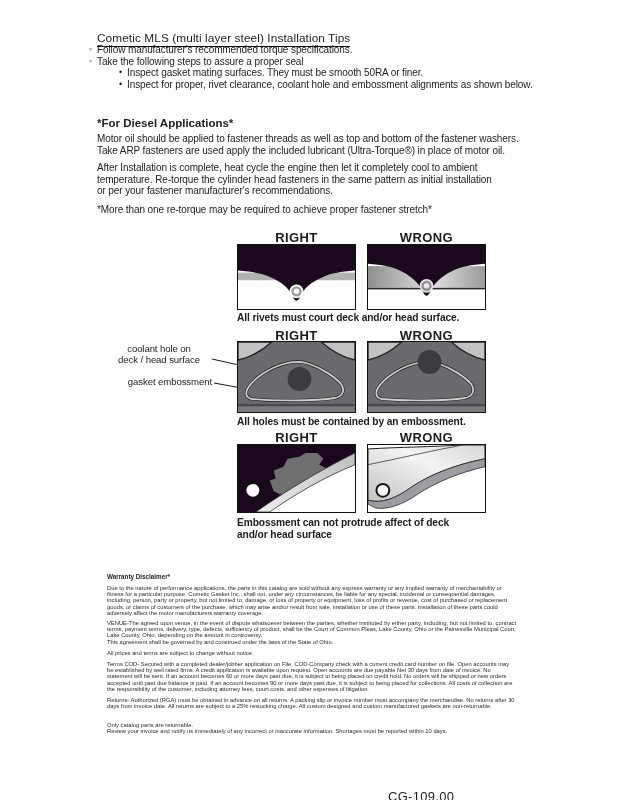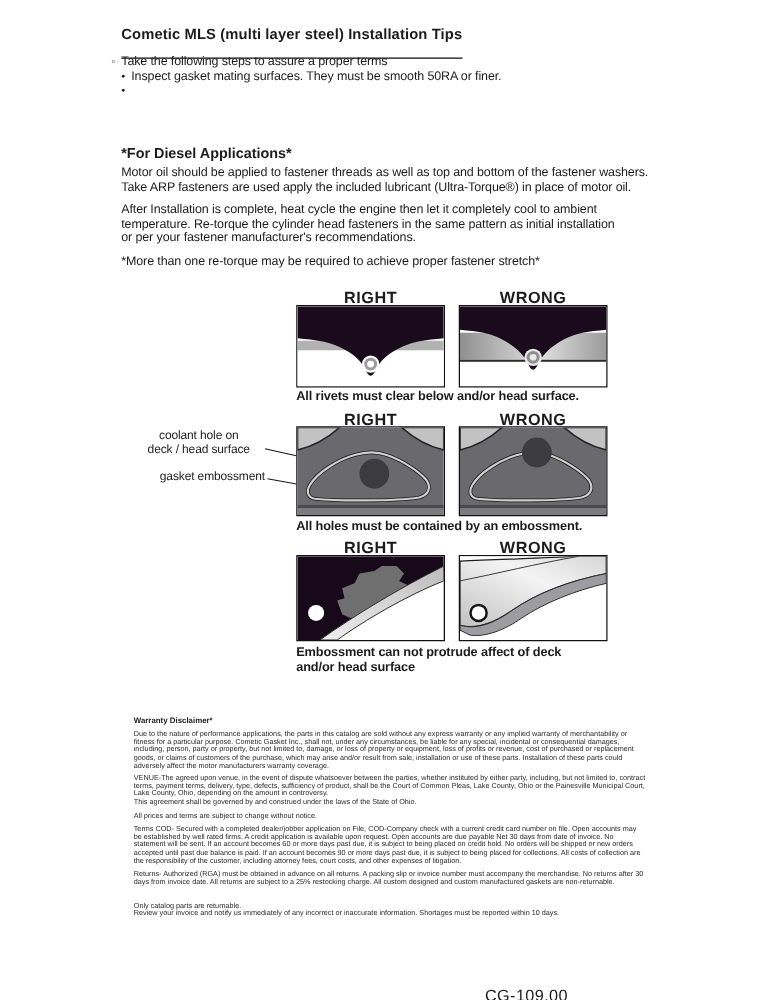--- a/index.html
+++ b/index.html
@@ -5,28 +5,28 @@
   * { margin:0; padding:0; box-sizing:border-box; }
   html,body { width:618px; height:800px; }
   body {
     font-family:"Liberation Sans","DejaVu Sans",sans-serif;
     background:#ffffff; color:#1c1c1c; position:relative; overflow:hidden;
   }
   .abs { position:absolute; }
 
   
   .doc-title {
-    left:97px; top:20px; font-size:11.8px; font-weight:bold;
-    border-bottom:1.4px solid #111; padding-bottom:12px; letter-spacing:.1px;
+    left:97px; top:31px; font-size:11.8px; font-weight:normal;
+    border-bottom:1.4px solid #111; padding-bottom:1px; letter-spacing:.1px;
   }
   .tips { left:89px; top:44px; width:470px; font-size:10px; line-height:11.6px; letter-spacing:-.1px; }
   .tip-row { display:flex; }
   .glyph-o { width:8px; font-size:9px; }
   .glyph-o::before { content:"◦"; }
-  .sub-tips { margin-left:8px; }
+  .sub-tips { margin-left:30px; }
   .glyph-b { width:8px; font-size:9px; }
   .glyph-b::before { content:"•"; }
 
   .diesel-heading { left:97px; top:117px; font-size:11.5px; font-weight:bold; }
   .para { left:97px; width:440px; font-size:10px; line-height:11.6px; letter-spacing:-.1px; white-space:pre-line; }
   .p1 { top:133px; }
   .p2 { top:162px; }
   .note { top:204px; }
 
   
@@ -67,29 +67,34 @@
   .page-code { left:388px; top:759px; font-size:13px; letter-spacing:.3px;margin-top:30px; }
 </style>
 </head>
 <body>
 
 <div class="abs doc-title">Cometic MLS (multi layer steel) Installation Tips</div>
 
 <div class="abs tips">
   <div class="tip-row">
     <span class="glyph-o"></span>
-    <span>Take the following steps to assure a proper terms</span>
+    <span>Follow manufacturer's recommended torque specifications.</span>
+  </div>
+  <div class="tip-row">
+    <span class="glyph-o"></span>
+    <span>Take the following steps to assure a proper seal</span>
   </div>
   <div class="sub-tips">
     <div class="tip-row">
       <span class="glyph-b"></span>
       <span>Inspect gasket mating surfaces.  They must be smooth 50RA or finer.</span>
     </div>
     <div class="tip-row">
       <span class="glyph-b"></span>
+      <span>Inspect for proper, rivet clearance, coolant hole and embossment alignments as shown below.</span>
     </div>
   </div>
 </div>
 
 <div class="abs diesel-heading">*For Diesel Applications*</div>
 <div class="abs para p1">Motor oil should be applied to fastener threads as well as top and bottom of the fastener washers.
 Take ARP fasteners are used apply the included lubricant (Ultra-Torque®) in place of motor oil.</div>
 <div class="abs para p2">After Installation is complete, heat cycle the engine then let it completely cool to ambient
 temperature. Re-torque the cylinder head fasteners in the same pattern as initial installation
 or per your fastener manufacturer's recommendations.</div>
@@ -122,21 +127,21 @@
     <rect x="0" y="0" width="118" height="65" fill="#ffffff"></rect>
     <rect x="0" y="21.5" width="118" height="22" fill="url(#deckGrad)"></rect>
     <rect x="0" y="43.5" width="118" height="1.6" fill="#2a2a2a"></rect>
     <path d="M0,0 H118 V19 C103,20.5 95,21.5 88,25 C77,30 70,36 65.5,42.5 C62,49 61,51.5 59,51.5 C57,51.5 56,49 52.5,42.5 C48,36 41,30 30,25 C23,21.5 15,20.5 0,19 Z" fill="#190b1b"></path>
     <circle cx="59" cy="41.5" r="7" fill="#e8e8e8"></circle>
     <circle cx="59" cy="41.5" r="5.2" fill="#8e8e8e"></circle>
     <circle cx="59" cy="41.5" r="2.8" fill="#e8e8e8"></circle>
   </svg>
 </div>
 
-<div class="abs fig-caption g1-cap">All rivets must clear below and/or head surface.</div>
+<div class="abs fig-caption g1-cap">All rivets must court deck and/or head surface.</div>
 
 <div class="abs callout callout1">coolant hole on
 deck / head surface</div>
 <div class="abs callout callout2">gasket embossment</div>
 
 <svg class="abs leader-svg" width="95" height="45">
   <line x1="4" y1="7" x2="89" y2="26" stroke="#1a1a1a" stroke-width="1"></line>
   <line x1="6" y1="31" x2="50" y2="39" stroke="#1a1a1a" stroke-width="1"></line>
 </svg>
 

